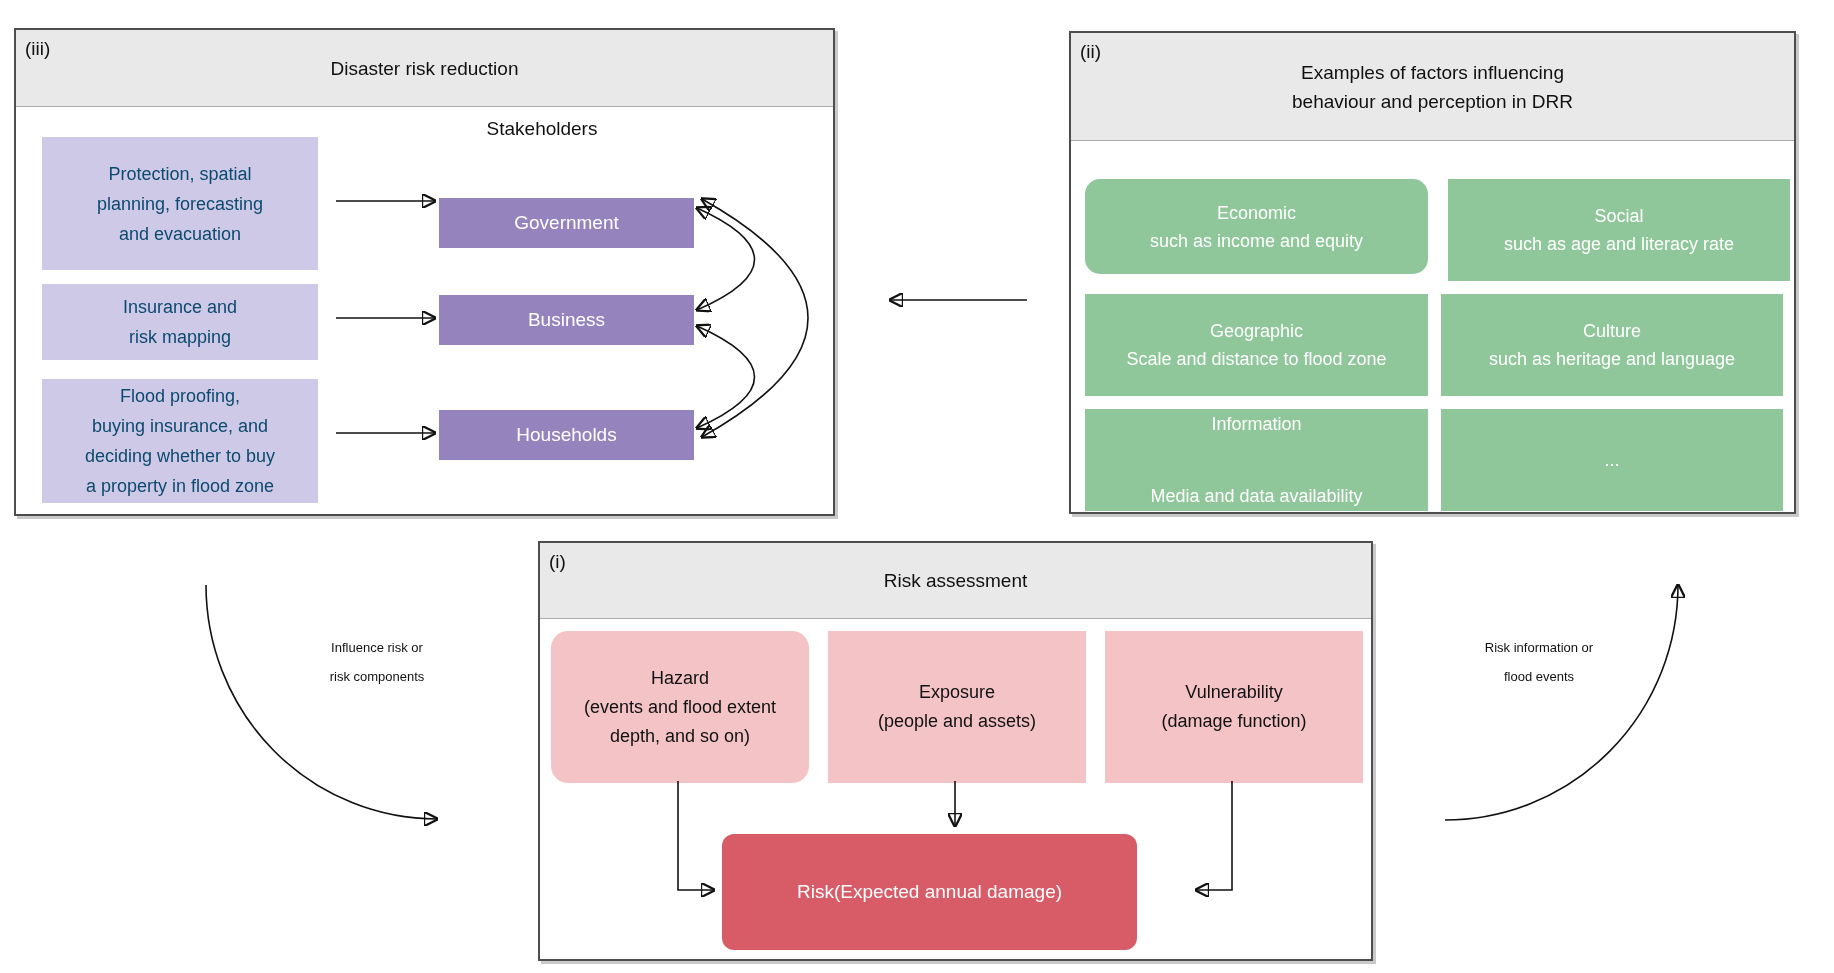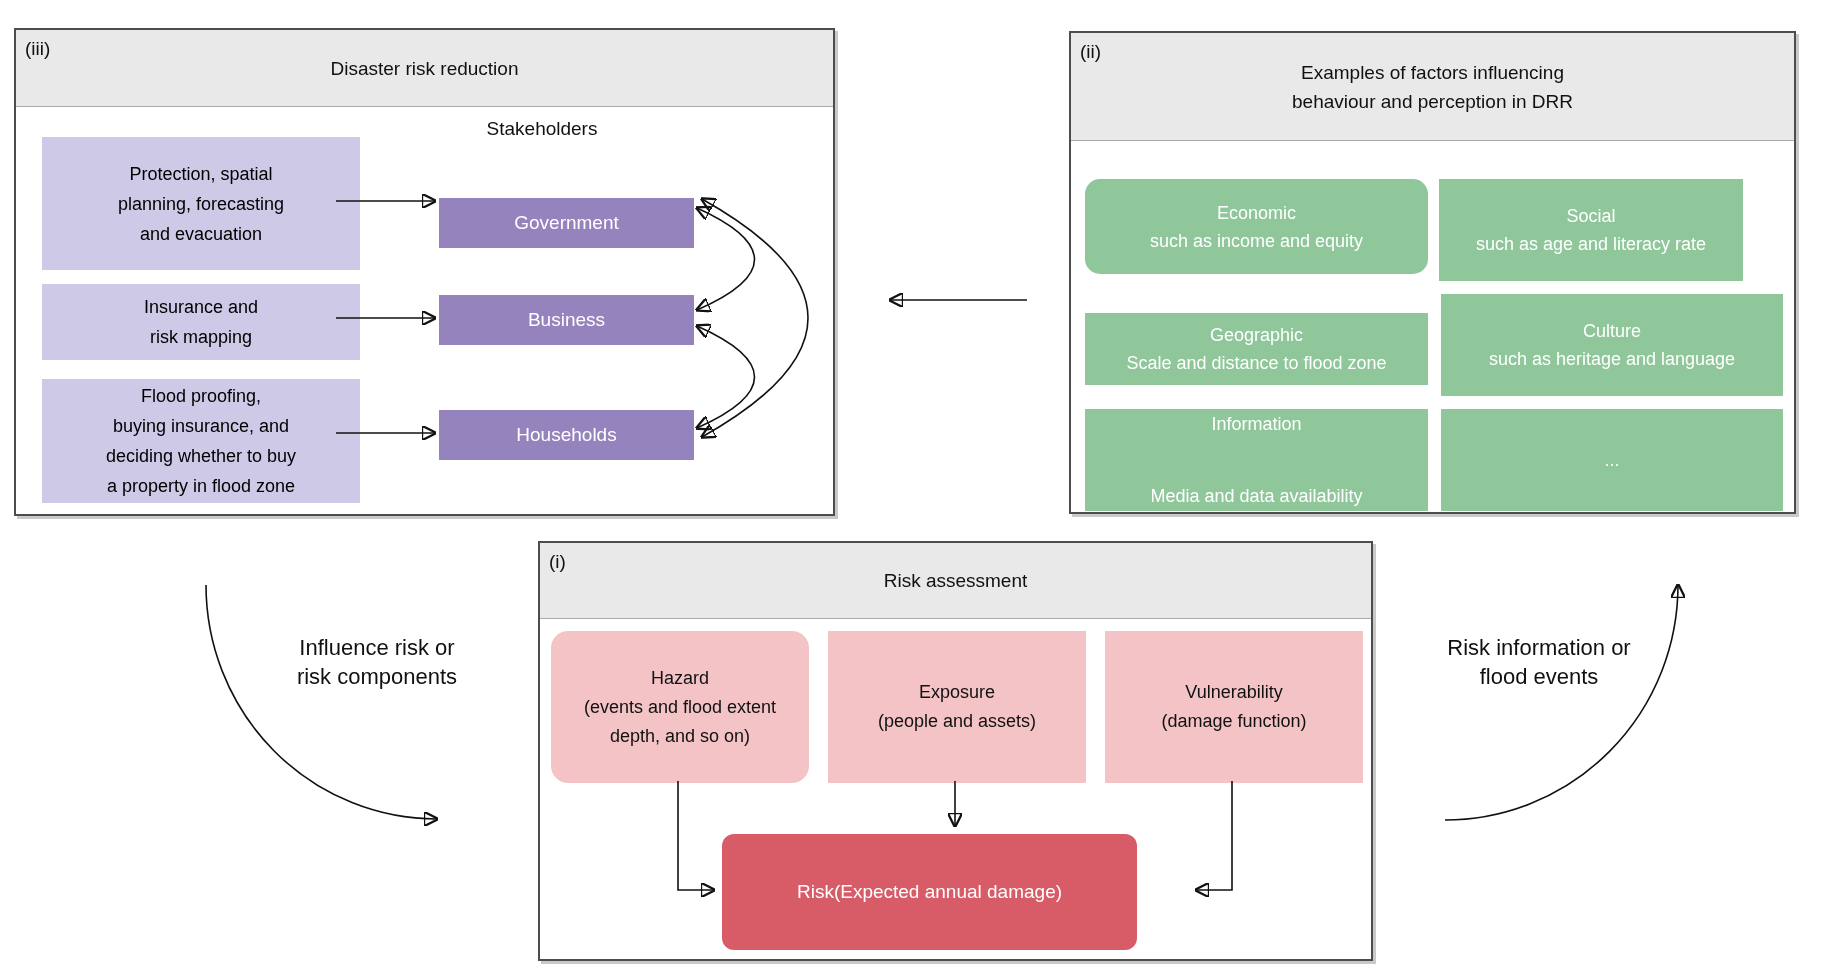--- a/index.html
+++ b/index.html
@@ -23,22 +23,22 @@
     margin:0; font-size:19px; font-weight:normal; text-align:center;
     white-space:pre-line; line-height:29px;
   }
   .tag { position:absolute; left:9px; top:8px; font-size:19px; z-index:2; }
 
   
   #panel-drr { left:14px; top:28px; width:821px; height:488px; }
   #panel-drr > header { height:76px; }
   #stakeholders-label { position:absolute; left:356px; top:88px; width:340px; text-align:center; font-size:19px; }
   .measure {
-    position:absolute; left:26px; width:318px;
-    background:var(--purple-light,#cfc9e8); color:#000000;
+    position:absolute; left:26px; width:276px;
+    background:var(--purple-light,#cfc9e8); color:#0c4a6e;
     display:flex; align-items:center; justify-content:center; text-align:center;
     font-size:18px; line-height:30px; white-space:pre-line;
   }
   #measure-1 { top:107px; height:133px; }
   #measure-2 { top:254px; height:76px; }
   #measure-3 { top:349px; height:124px; }
   .stakeholder {
     position:absolute; left:423px; width:255px; height:50px;
     background:var(--purple-dark,#9583be); color:#fff;
     display:flex; align-items:center; justify-content:center;
@@ -50,22 +50,22 @@
 
   
   #panel-factors { left:1069px; top:31px; width:727px; height:483px; }
   #panel-factors > header { height:107px; }
   .factor-box {
     position:absolute; background:var(--green,#8fc79b); color:#fff;
     display:flex; flex-direction:column; align-items:center; justify-content:center;
     text-align:center; font-size:18px; line-height:28px; white-space:pre-line;
   }
   #factor-1 { left:14px;  top:146px; width:343px; height:95px;border-radius:15px; }
-  #factor-2 { left:368px; top:146px; width:304px; height:102px; }
-  #factor-3 { left:14px;  top:261px; width:343px; height:72px;margin-top:19px; }
+  #factor-2 { left:377px; top:146px; width:342px; height:102px; }
+  #factor-3 { left:14px;  top:261px; width:343px; height:102px; }
   #factor-4 { left:370px; top:261px; width:342px; height:102px; }
   #factor-5 { left:14px;  top:376px; width:343px; height:102px;gap:44px; }
   #factor-6 { left:370px; top:376px; width:342px; height:102px; }
 
   
   #panel-risk { left:538px; top:541px; width:835px; height:420px; }
   #panel-risk > header { height:75px; }
   .component {
     position:absolute; top:88px; width:258px; height:152px;
     background:var(--pink-light,#f4c3c6); color:#111;
@@ -76,21 +76,21 @@
   #component-2 { left:288px; }
   #component-3 { left:565px; }
   #risk-result {
     position:absolute; left:182px; top:291px; width:415px; height:116px;
     background:var(--red,#d85c68); color:#fff; border-radius:12px;
     display:flex; flex-direction:row; align-items:center; justify-content:center;
     text-align:center; font-size:19px; line-height:30px; white-space:pre-line;
   }
 
   .flow-label {
-    position:absolute; text-align:center; font-size:22px; line-height:29px;
+    position:absolute; text-align:center; font-size:13px; line-height:29px;
     white-space:pre-line;
   }
   #influence-label { left:257px; top:633px; width:240px; }
   #feedback-label  { left:1411px; top:633px; width:256px; }
 
   #connectors {
     position:absolute; left:0; top:0; width:1834px; height:973px;
     pointer-events:none; z-index:5;
   }
   #connectors path { fill:none; stroke:var(--arrow,#111111); stroke-width:1.6; }

